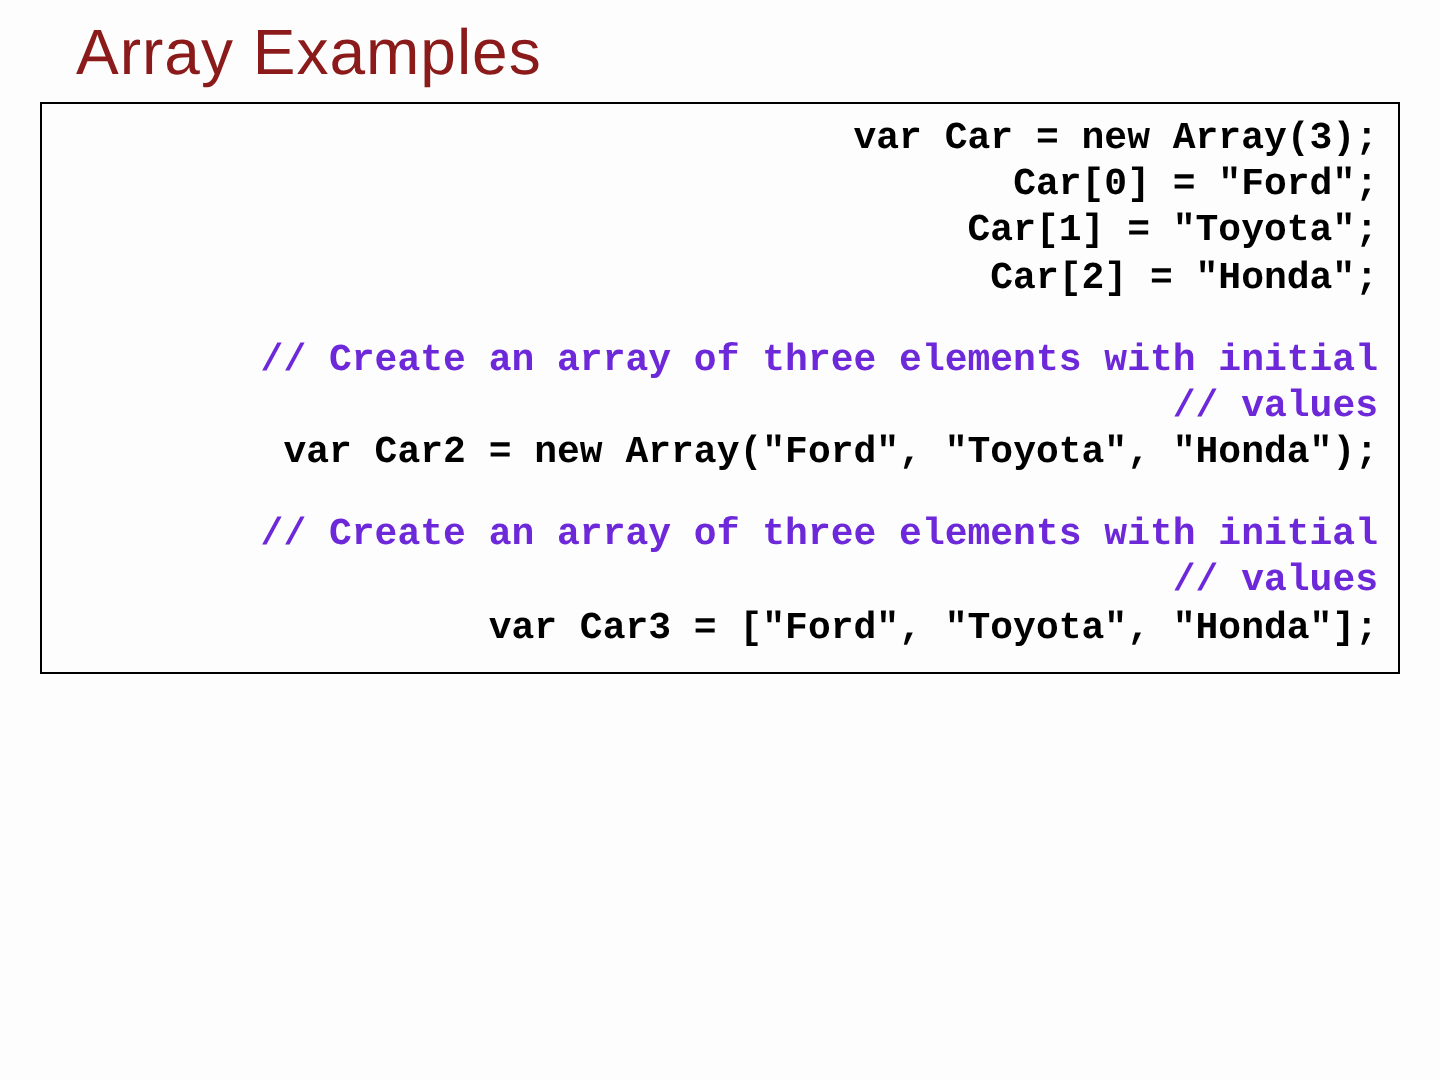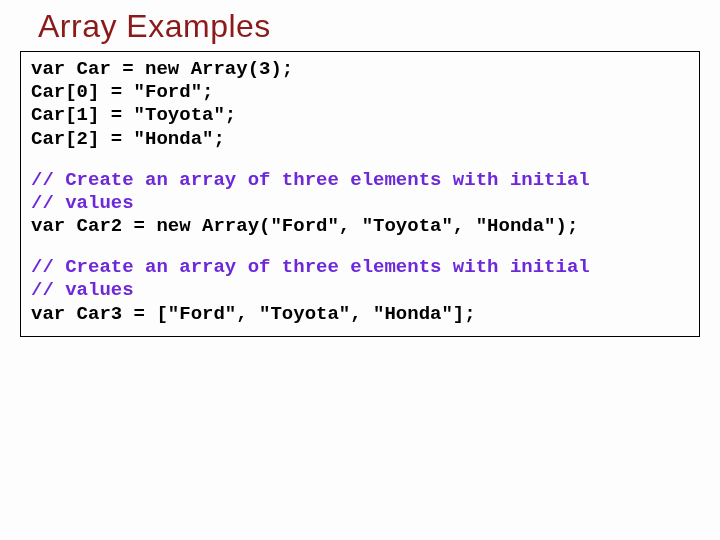--- a/index.html
+++ b/index.html
@@ -29,20 +29,21 @@
     padding: 6px 10px 10px 10px;
     box-sizing: border-box;
   }
   .code-line {
     font-family: "Courier New", Courier, monospace;
     font-weight: bold;
     font-size: 19px;
     line-height: 1.22;
     white-space: pre;
     color: #000;
+    text-align: right;
   }
   .comment {
     color: #6d28d9;
   }
   .blank {
     height: 18px;
   }
 </style>
 </head>
 <body>

